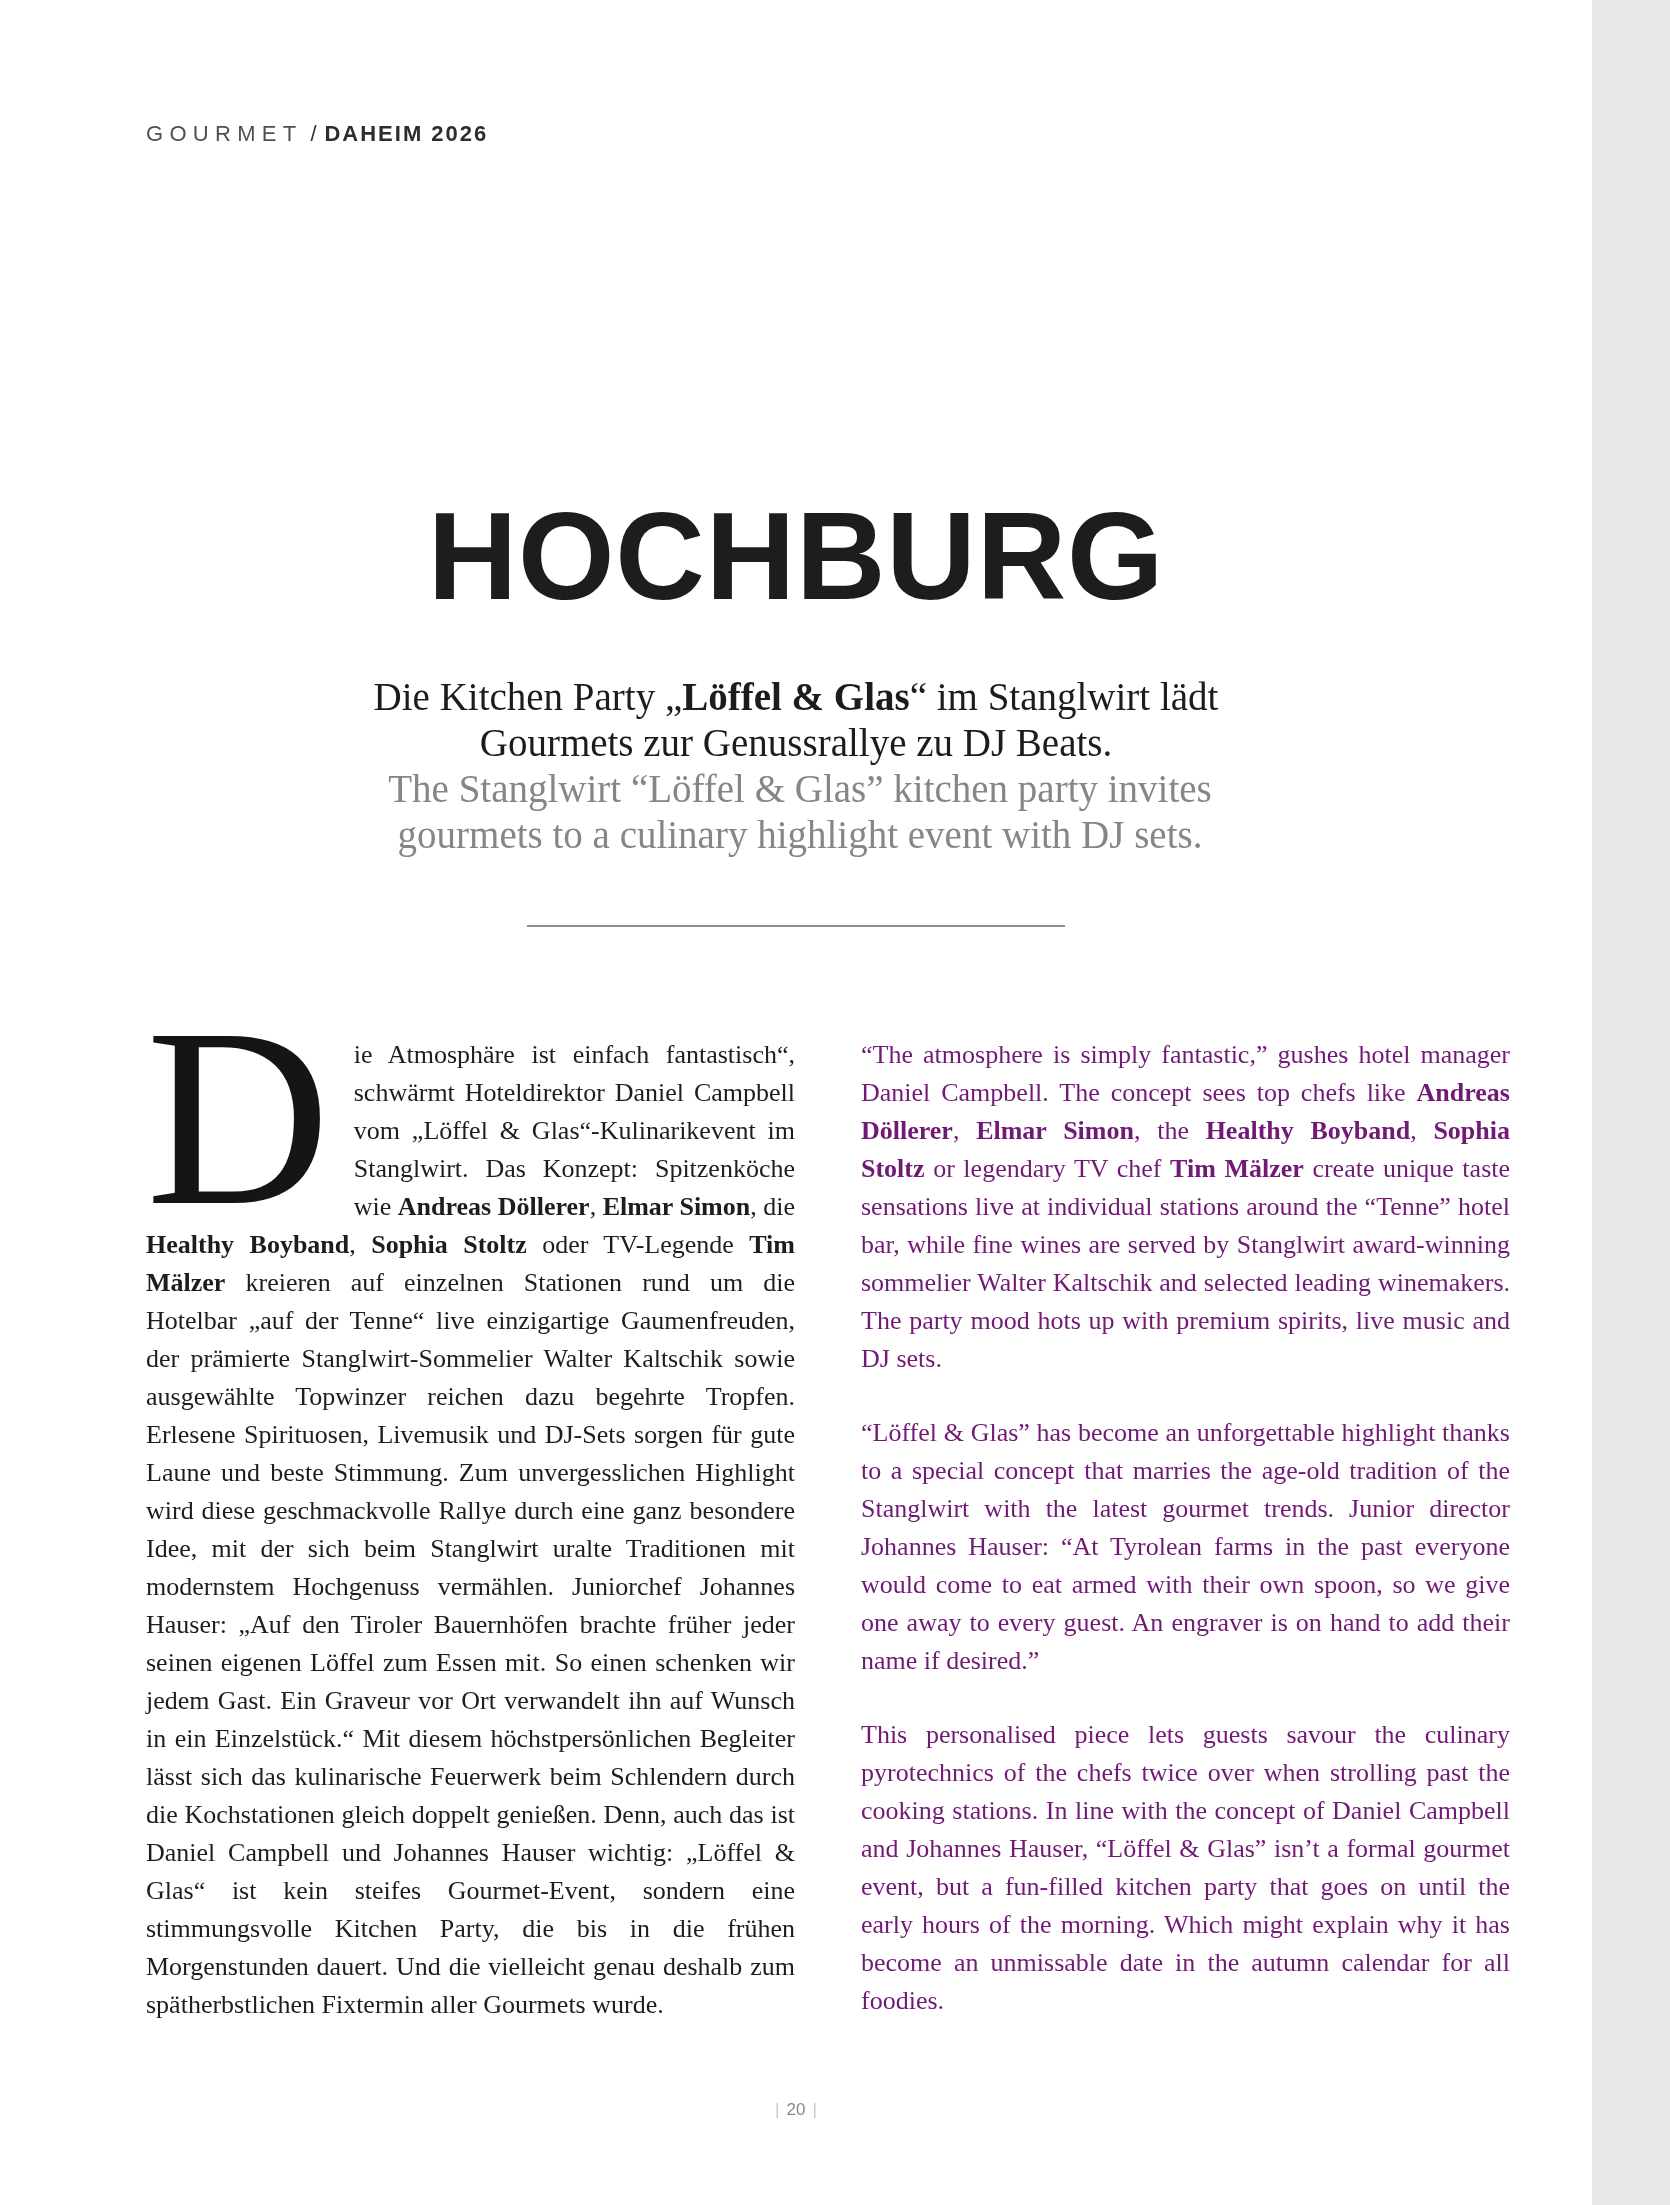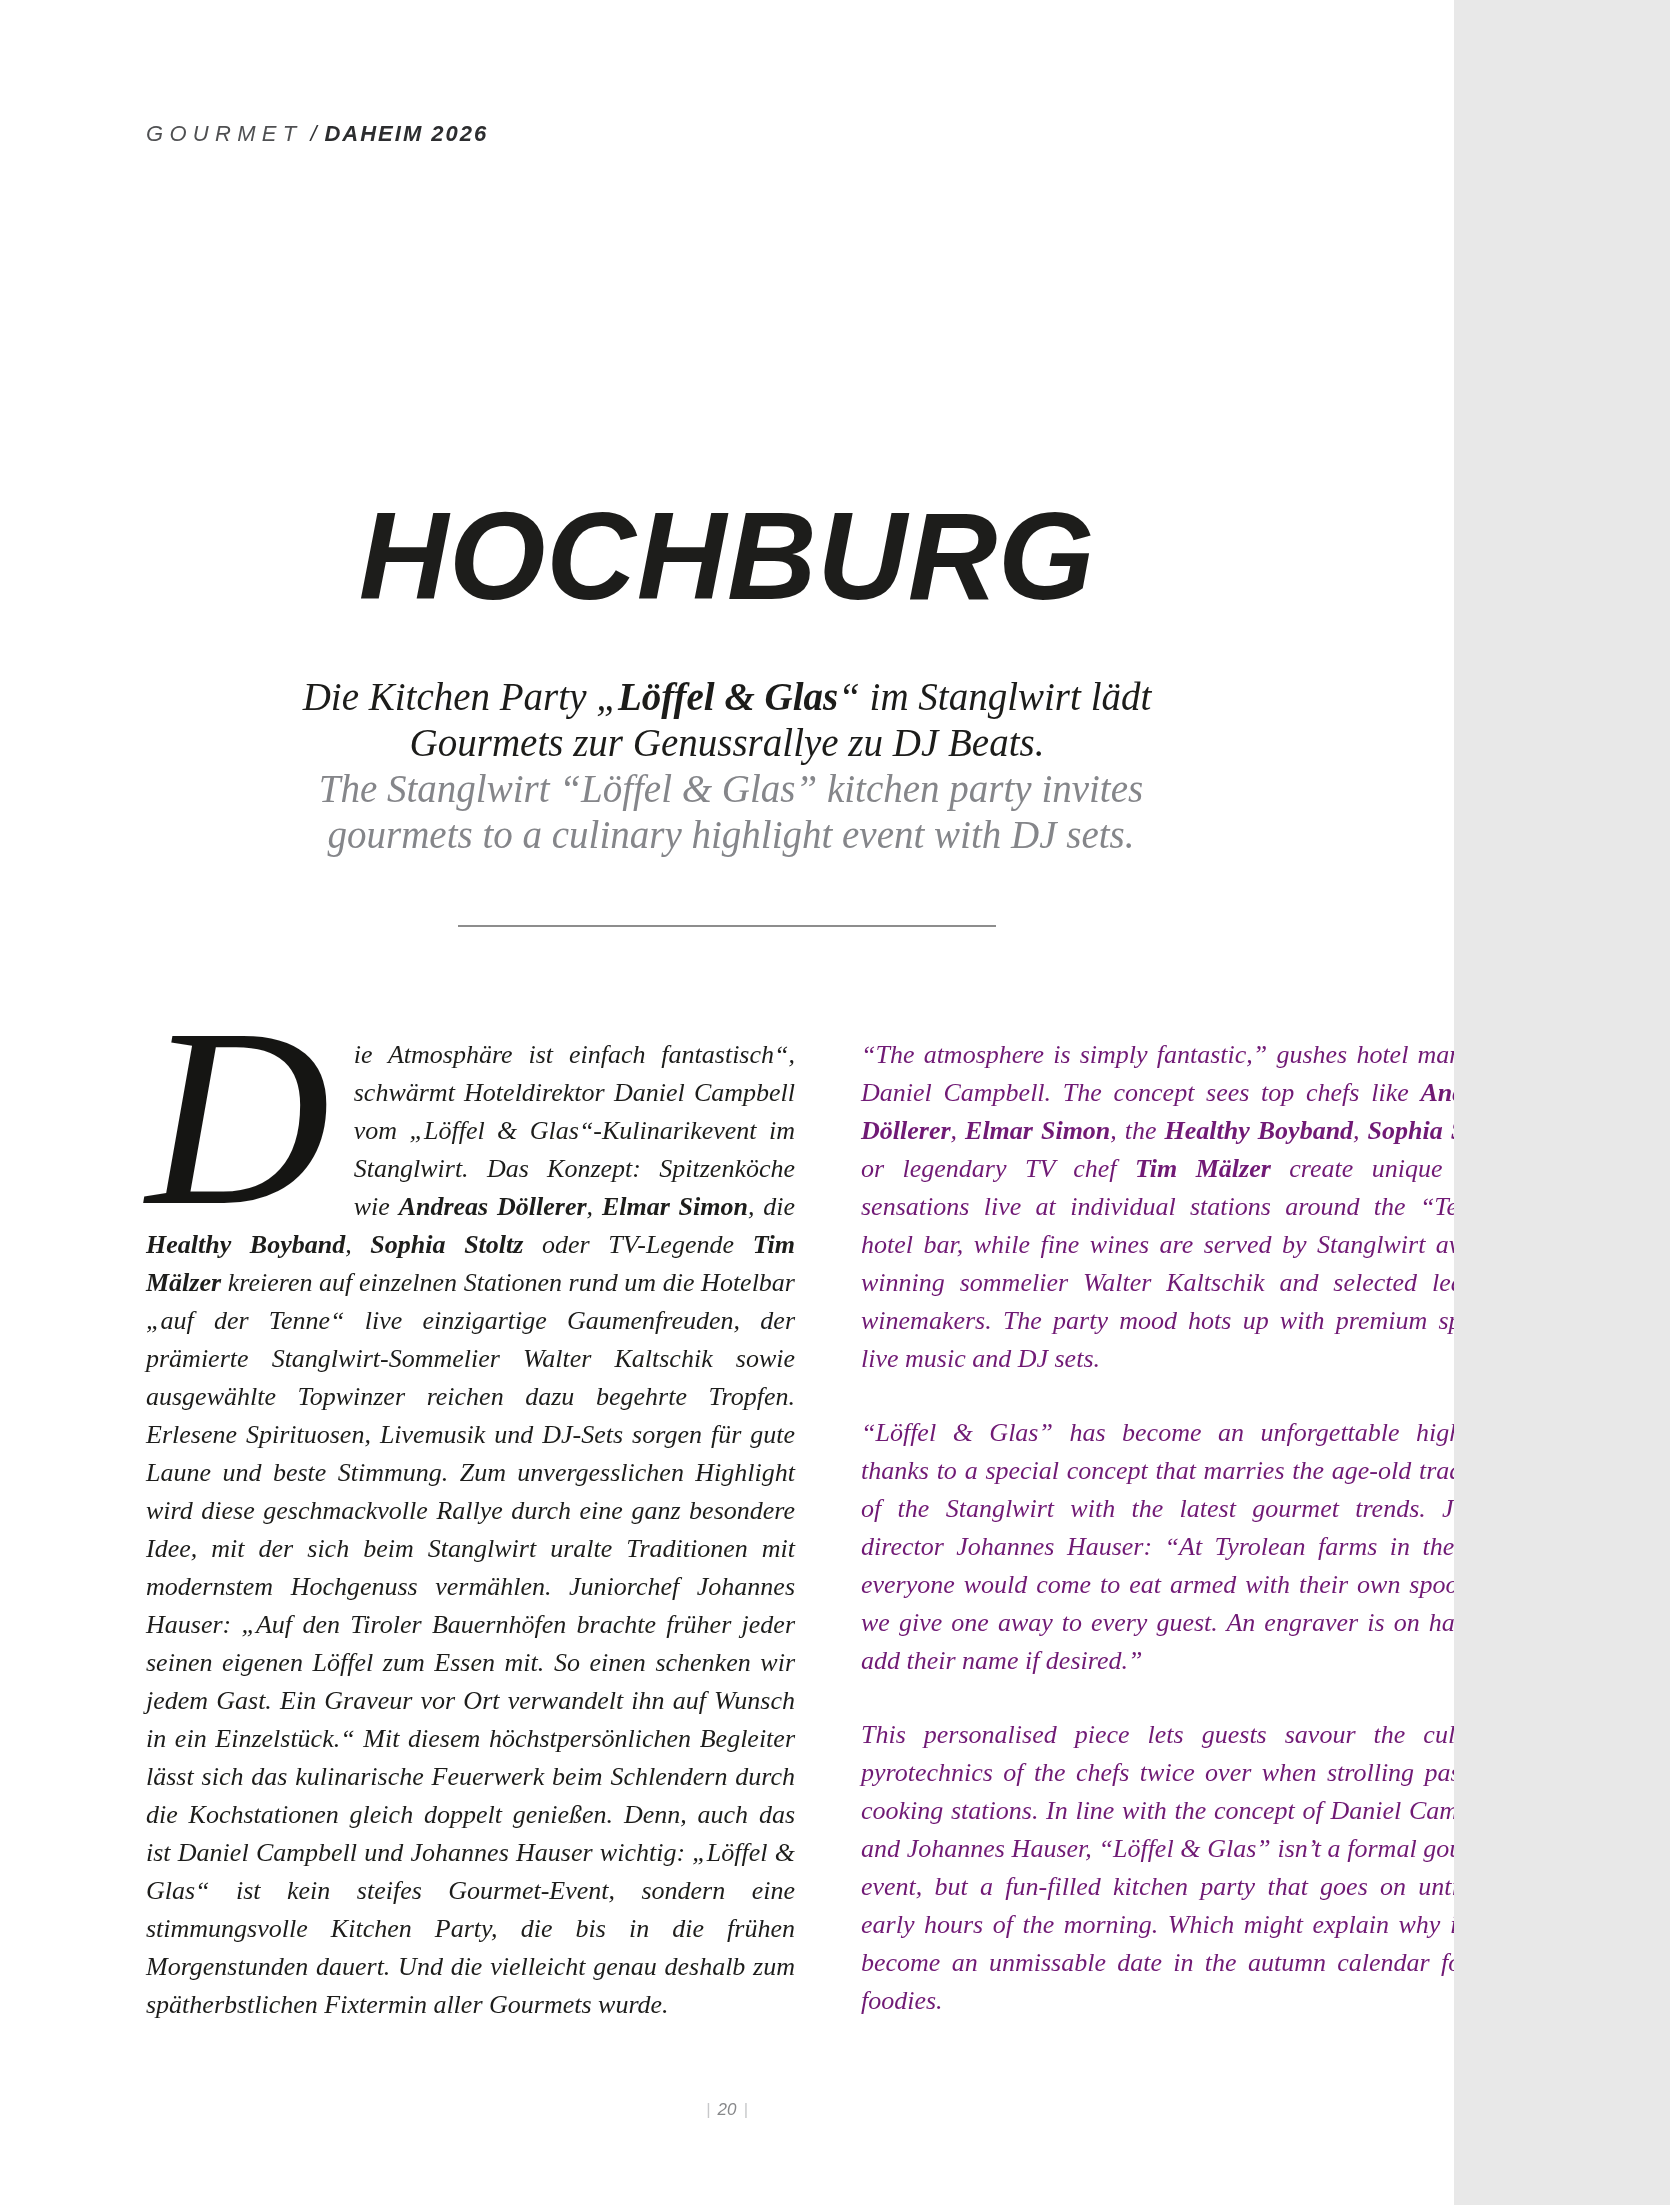--- a/index.html
+++ b/index.html
@@ -1,22 +1,21 @@
 <!DOCTYPE html>
 <html lang="de" style="font-size:12.6px"><head>
 <meta charset="utf-8">
 <style>
   html,body{margin:0;padding:0;background:#e8e8e8;}
   .page{
     position:relative;
-    width:1454px;height:2205px;
+    width:1592px;height:2205px;
     background:#ffffff;
     overflow:hidden;
     font-family:"Liberation Serif","DejaVu Serif",serif;
-    font-style:italic;
   }
   
   .masthead{
     position:absolute;left:146px;top:120px;
     font-family:"Liberation Sans","DejaVu Sans",sans-serif;
     font-size:22px;line-height:27px;color:#58595b;
     white-space:nowrap;
   }
   .masthead .section{letter-spacing:6.3px;font-weight:400;color:#4f5052;}
   .masthead .sep{margin:0 7.9px;color:#323335;font-weight:300;}

